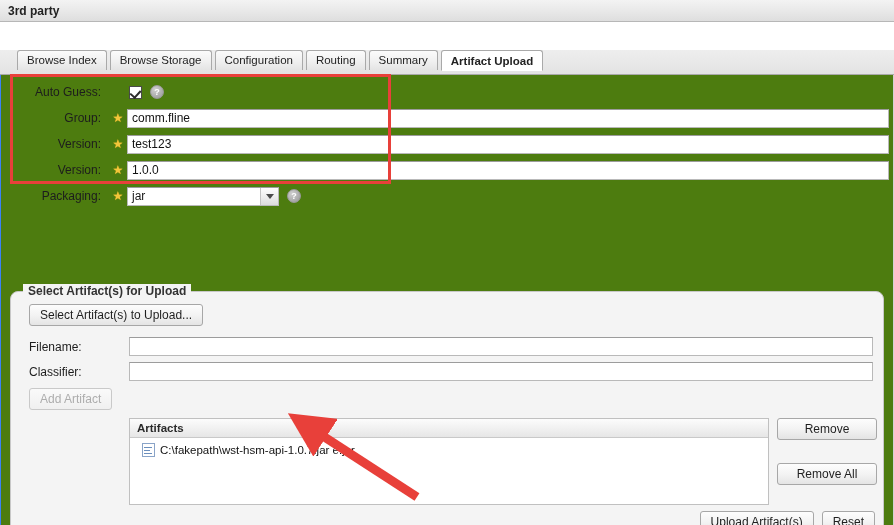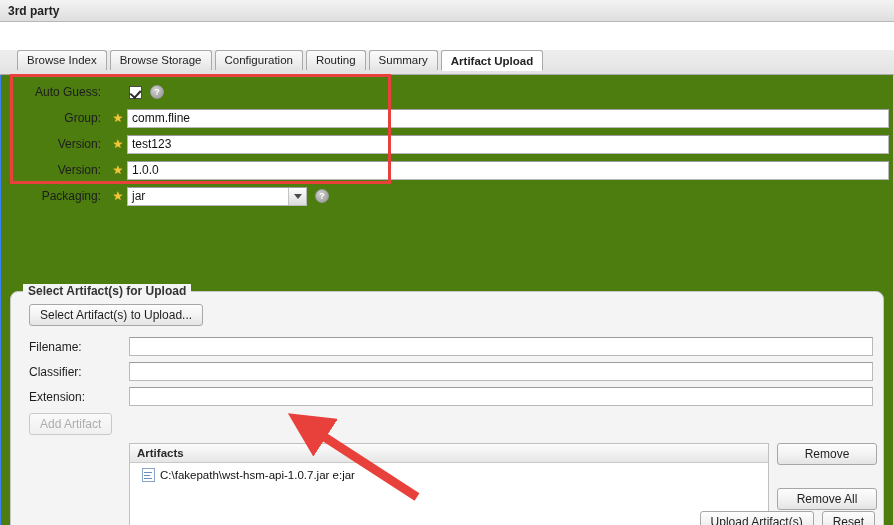--- a/index.html
+++ b/index.html
@@ -163,21 +163,21 @@
     line-height: 13px;
     text-align: center;
     display: inline-block;
     margin-left: 8px;
     box-sizing: border-box;
     cursor: default;
   }
 
   
   .combo {
-    width: 180px;
+    width: 152px;
     height: 19px;
     background: #ffffff;
     border: 1px solid #b9b9b9;
     border-top-color: #9c9c9c;
     box-sizing: border-box;
     display: flex;
     align-items: center;
     position: relative;
     font-size: 12px;
     padding-left: 4px;
@@ -425,24 +425,20 @@
       <div class="srow" style="margin-top:8px;">
         <div class="slabel">Filename:</div>
         <input class="txtinput" type="text" value="" style="">
       </div>
 
       <div class="srow">
         <div class="slabel">Classifier:</div>
         <input class="txtinput" type="text" value="" style="">
       </div>
 
-      <div class="srow">
-        <div class="slabel">Extension:</div>
-        <input class="txtinput" type="text" value="" style="">
-      </div>
 
       <div style="padding-left:12px; margin-top:4px;">
         <button class="btn disabled">Add Artifact</button>
       </div>
 
       <div class="artifacts-area">
         <div class="artifacts-box">
           <div class="artifacts-head">Artifacts</div>
           <div class="artifact-row">
             <span class="file-icon">

